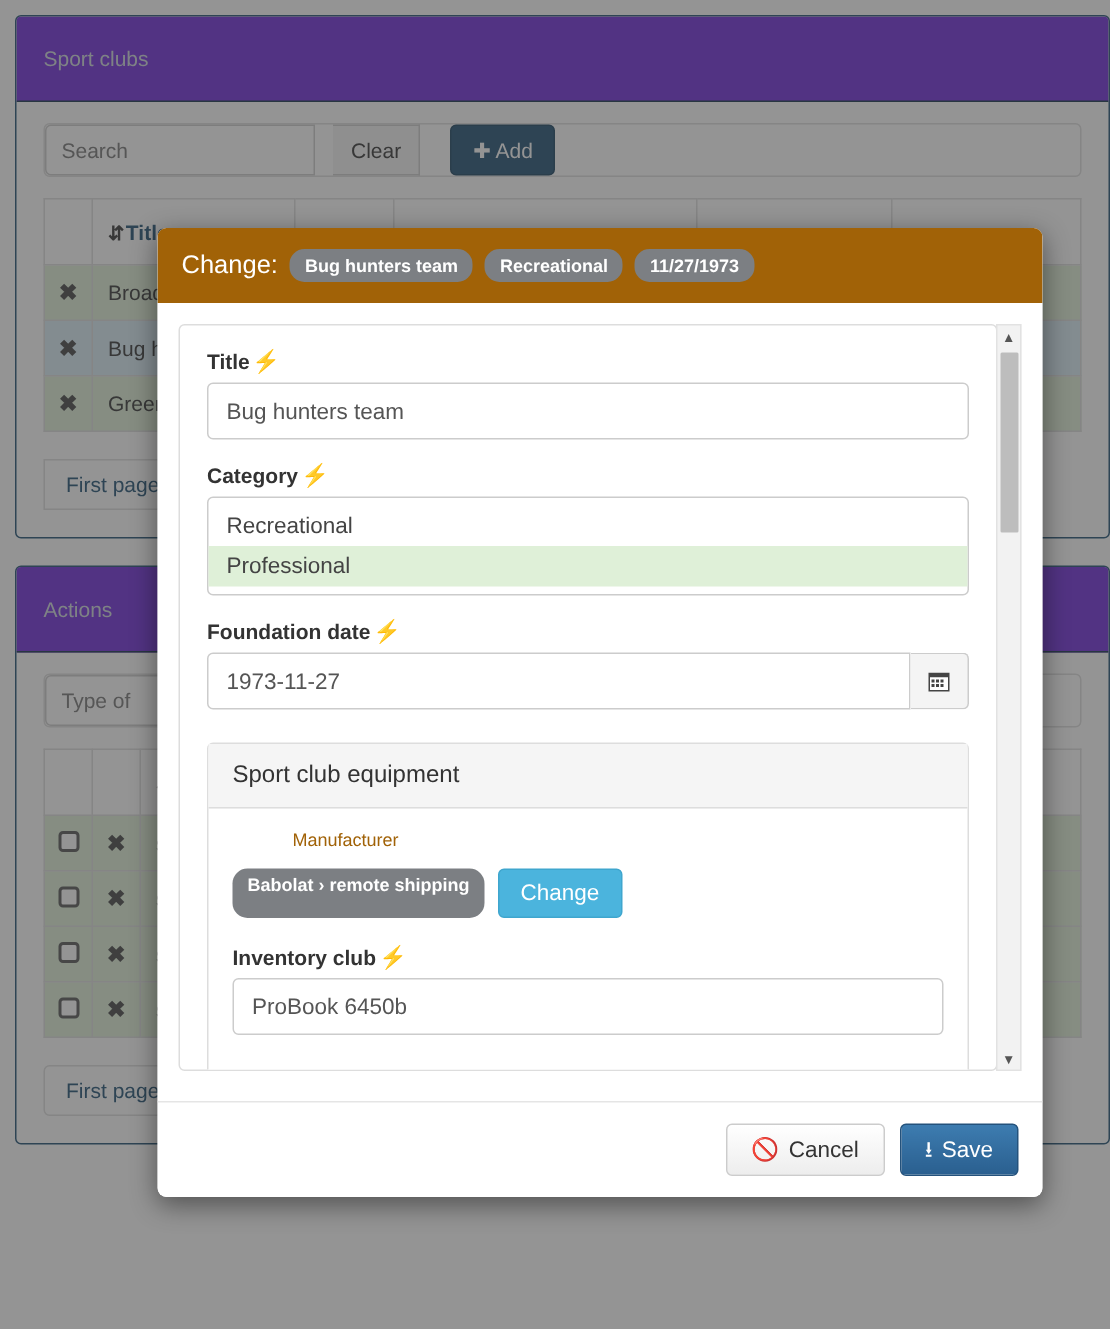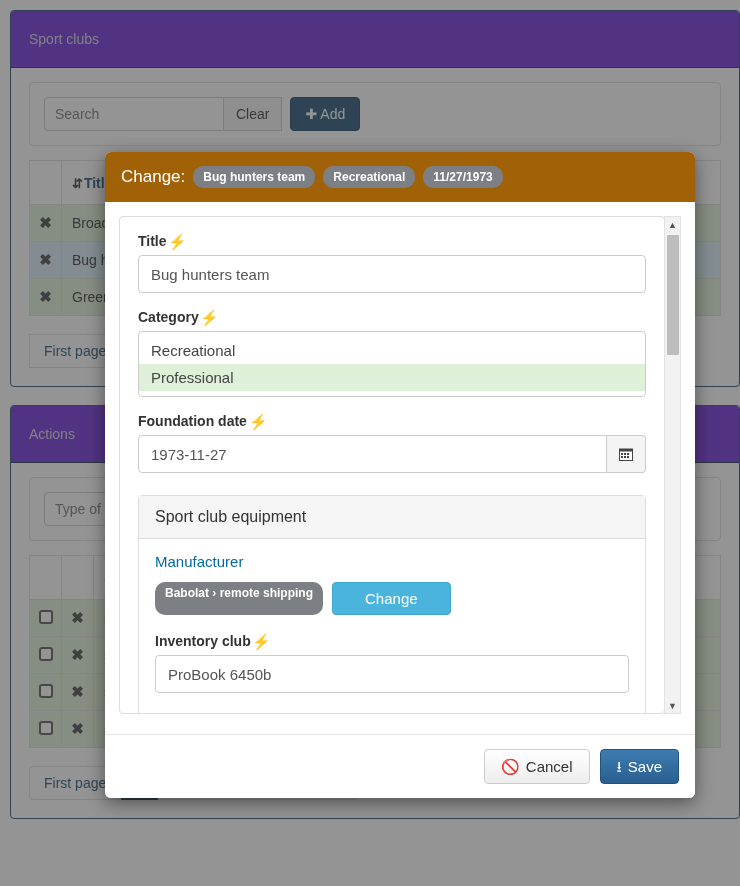--- a/index.html
+++ b/index.html
@@ -30,23 +30,22 @@
     color: #cfd8de;
     font-size: 14px;
     padding: 20px 18px;
     border-bottom: 1px solid #123149;
   }
   .panel-body { padding: 14px 18px 18px 18px; }
 
   .toolbar {
     border: 1px solid #dddddd;
     border-radius: 4px;
-    padding: 14px;
     display: flex;
-    gap: 0;
+    gap: 12px;
     align-items: center;
   }
   .search-input {
     width: 180px; height: 34px;
     border: 1px solid #cccccc;
     border-radius: 4px 0 0 4px;
     padding: 6px 10px;
     font-size: 14px;
     color: #555;
     background: #fff;
@@ -200,25 +199,25 @@
     cursor: pointer;
   }
   .subpanel {
     border: 1px solid #dddddd; border-radius: 4px; background:#fff;
   }
   .subpanel-head {
     background: #f5f5f5; border-bottom: 1px solid #dddddd;
     padding: 12px 16px; font-size: 16px; color:#333;
   }
   .subpanel-body { padding: 14px 16px 16px 16px; }
-  .sublabel { font-size:15px; color:#0369a1; margin-bottom:12px; }
+  .sublabel { font-size:12px; color:#a16207; margin-bottom:12px;margin-left:40px; }
   .mfr-row { display:flex; gap:9px; margin-bottom:18px; }
   .btn-change {
     background:#4bb4dd; border:1px solid #3fa6ce; color:#fff;
-    font-size:15px; padding:7px 32px; border-radius:4px; cursor:pointer;
+    font-size:15px; padding:7px 14px; border-radius:4px; cursor:pointer;
     font-family:"Liberation Sans", sans-serif;
   }
 
   .vscroll {
     position:absolute; right: 14px; top: 14px;
     width: 17px; height: 498px;
     background: #f2f2f2; border:1px solid #e2e2e2;
   }
   .vscroll .arrow { height: 15px; display:flex; align-items:center; justify-content:center; font-size:9px; color:#555;}
   .vscroll .arrow.bot { position:absolute; bottom:0; left:0; right:0; }

